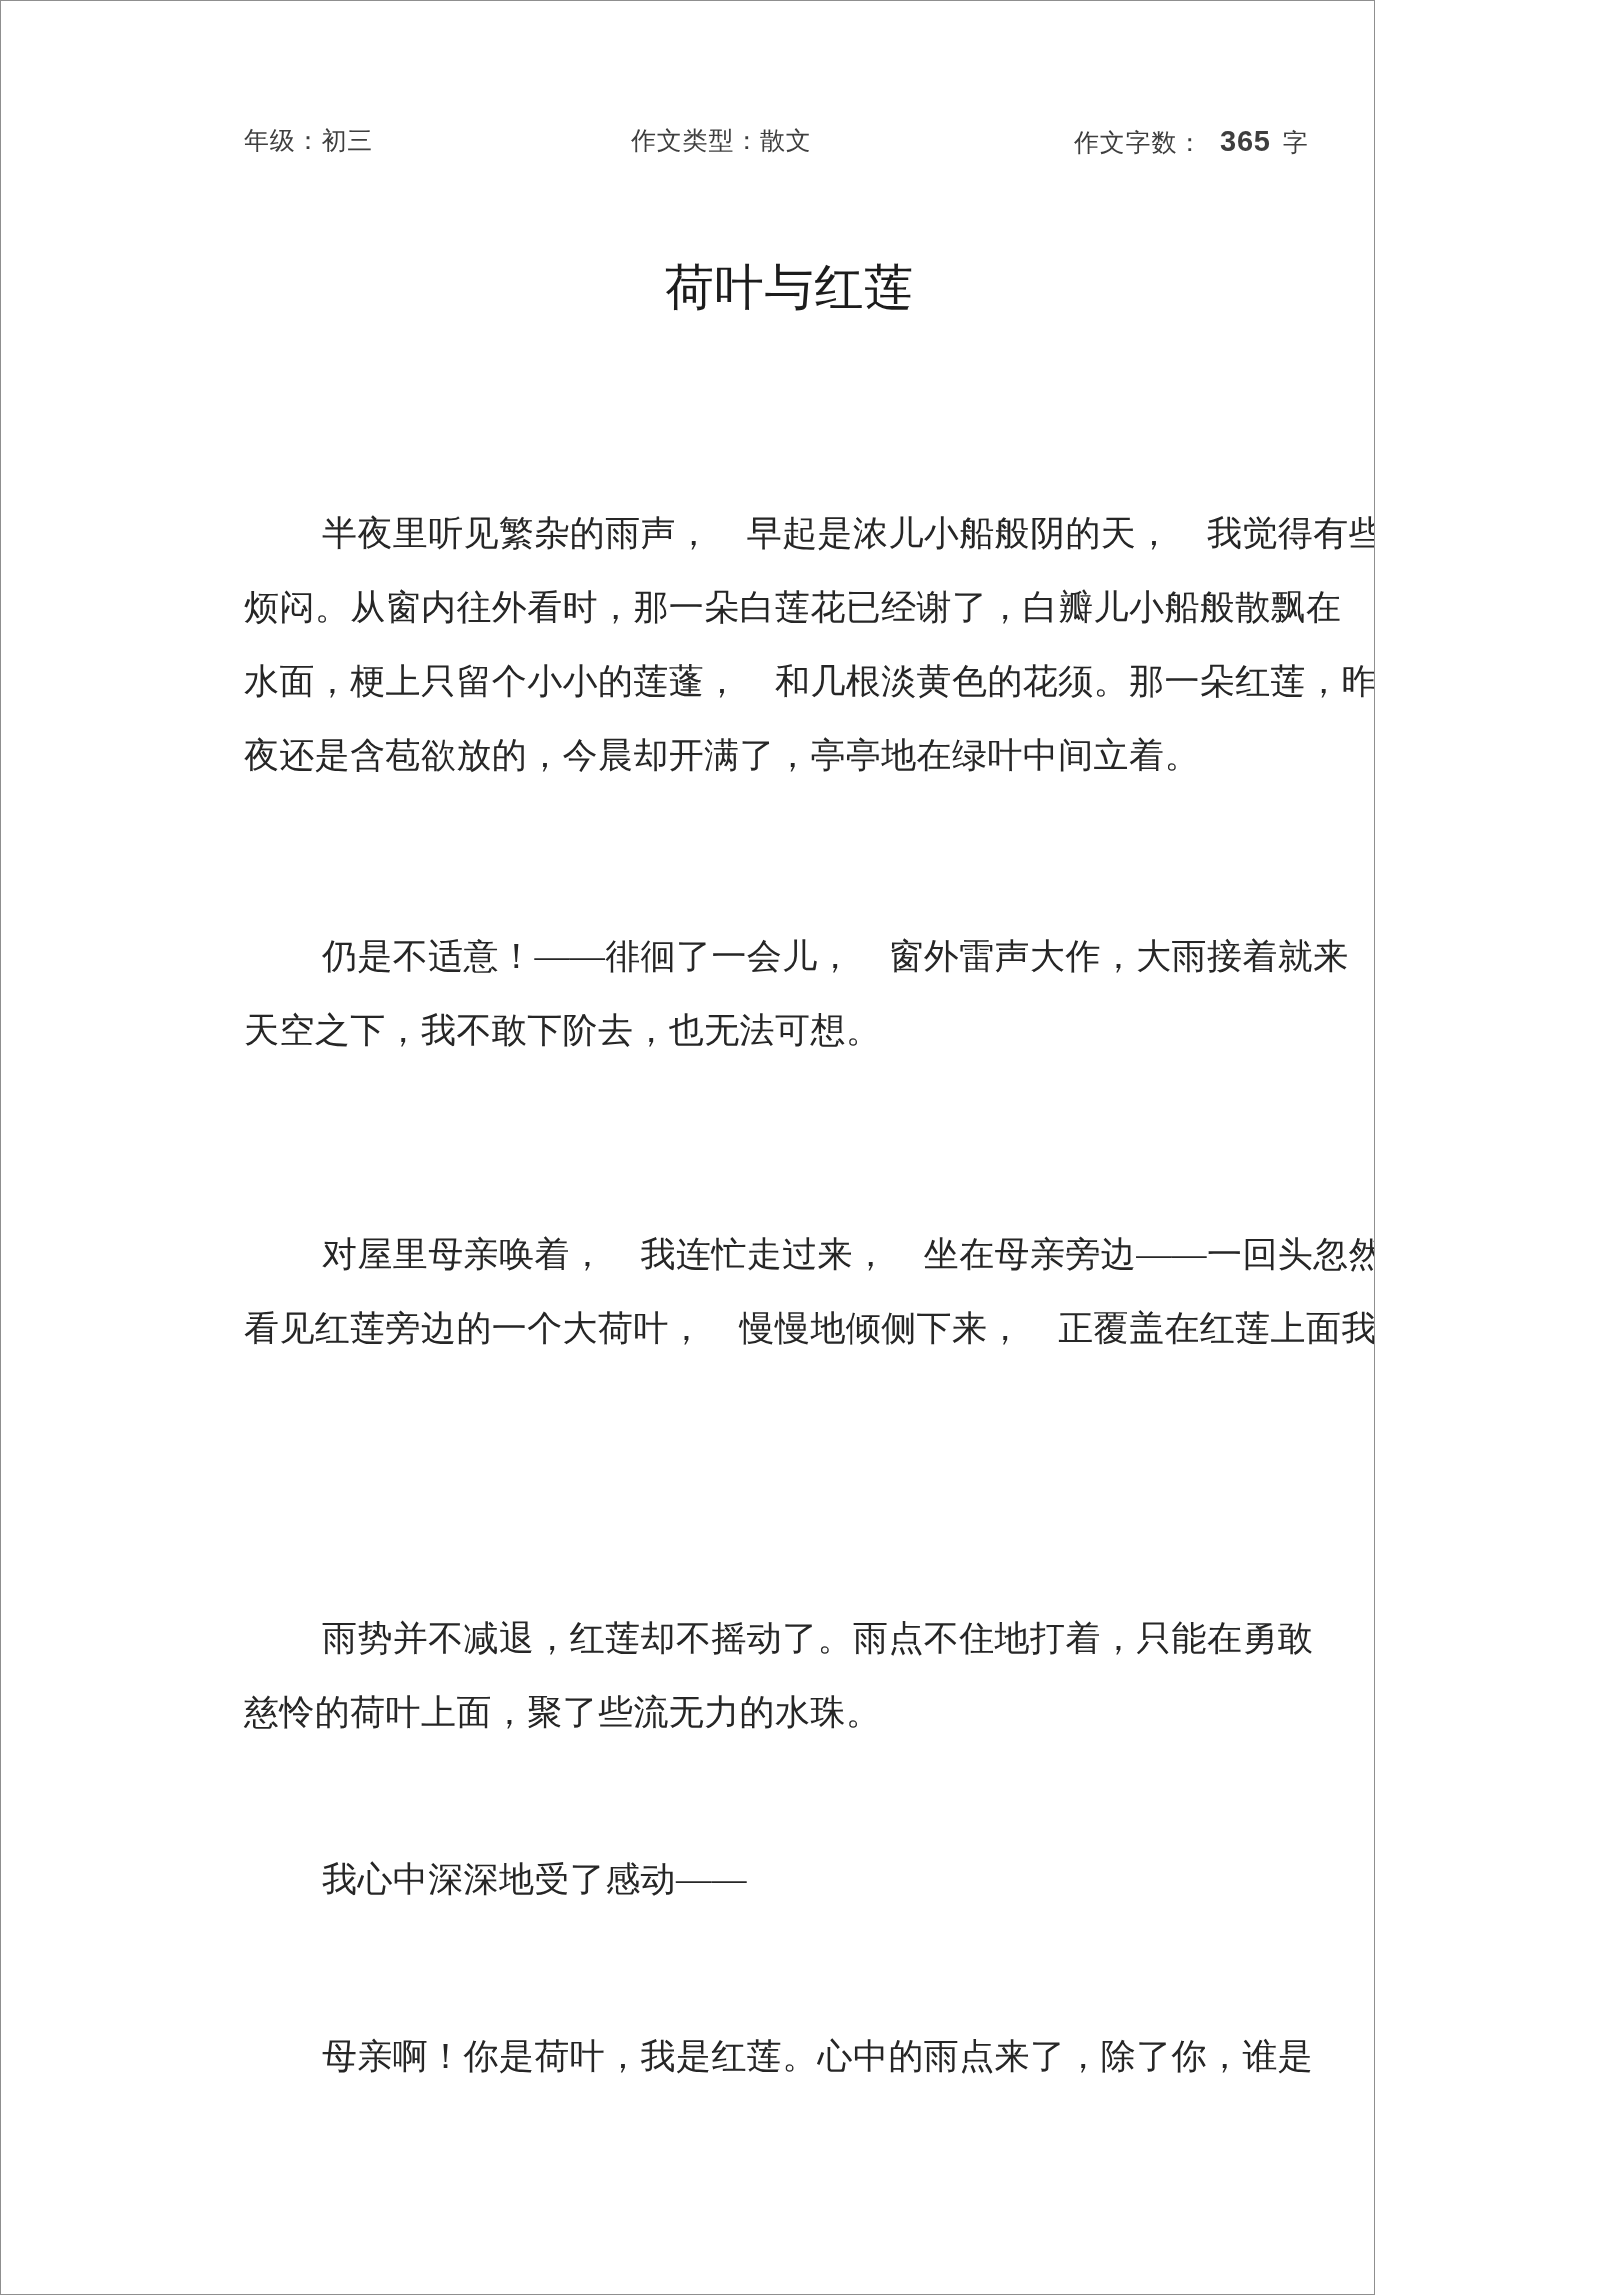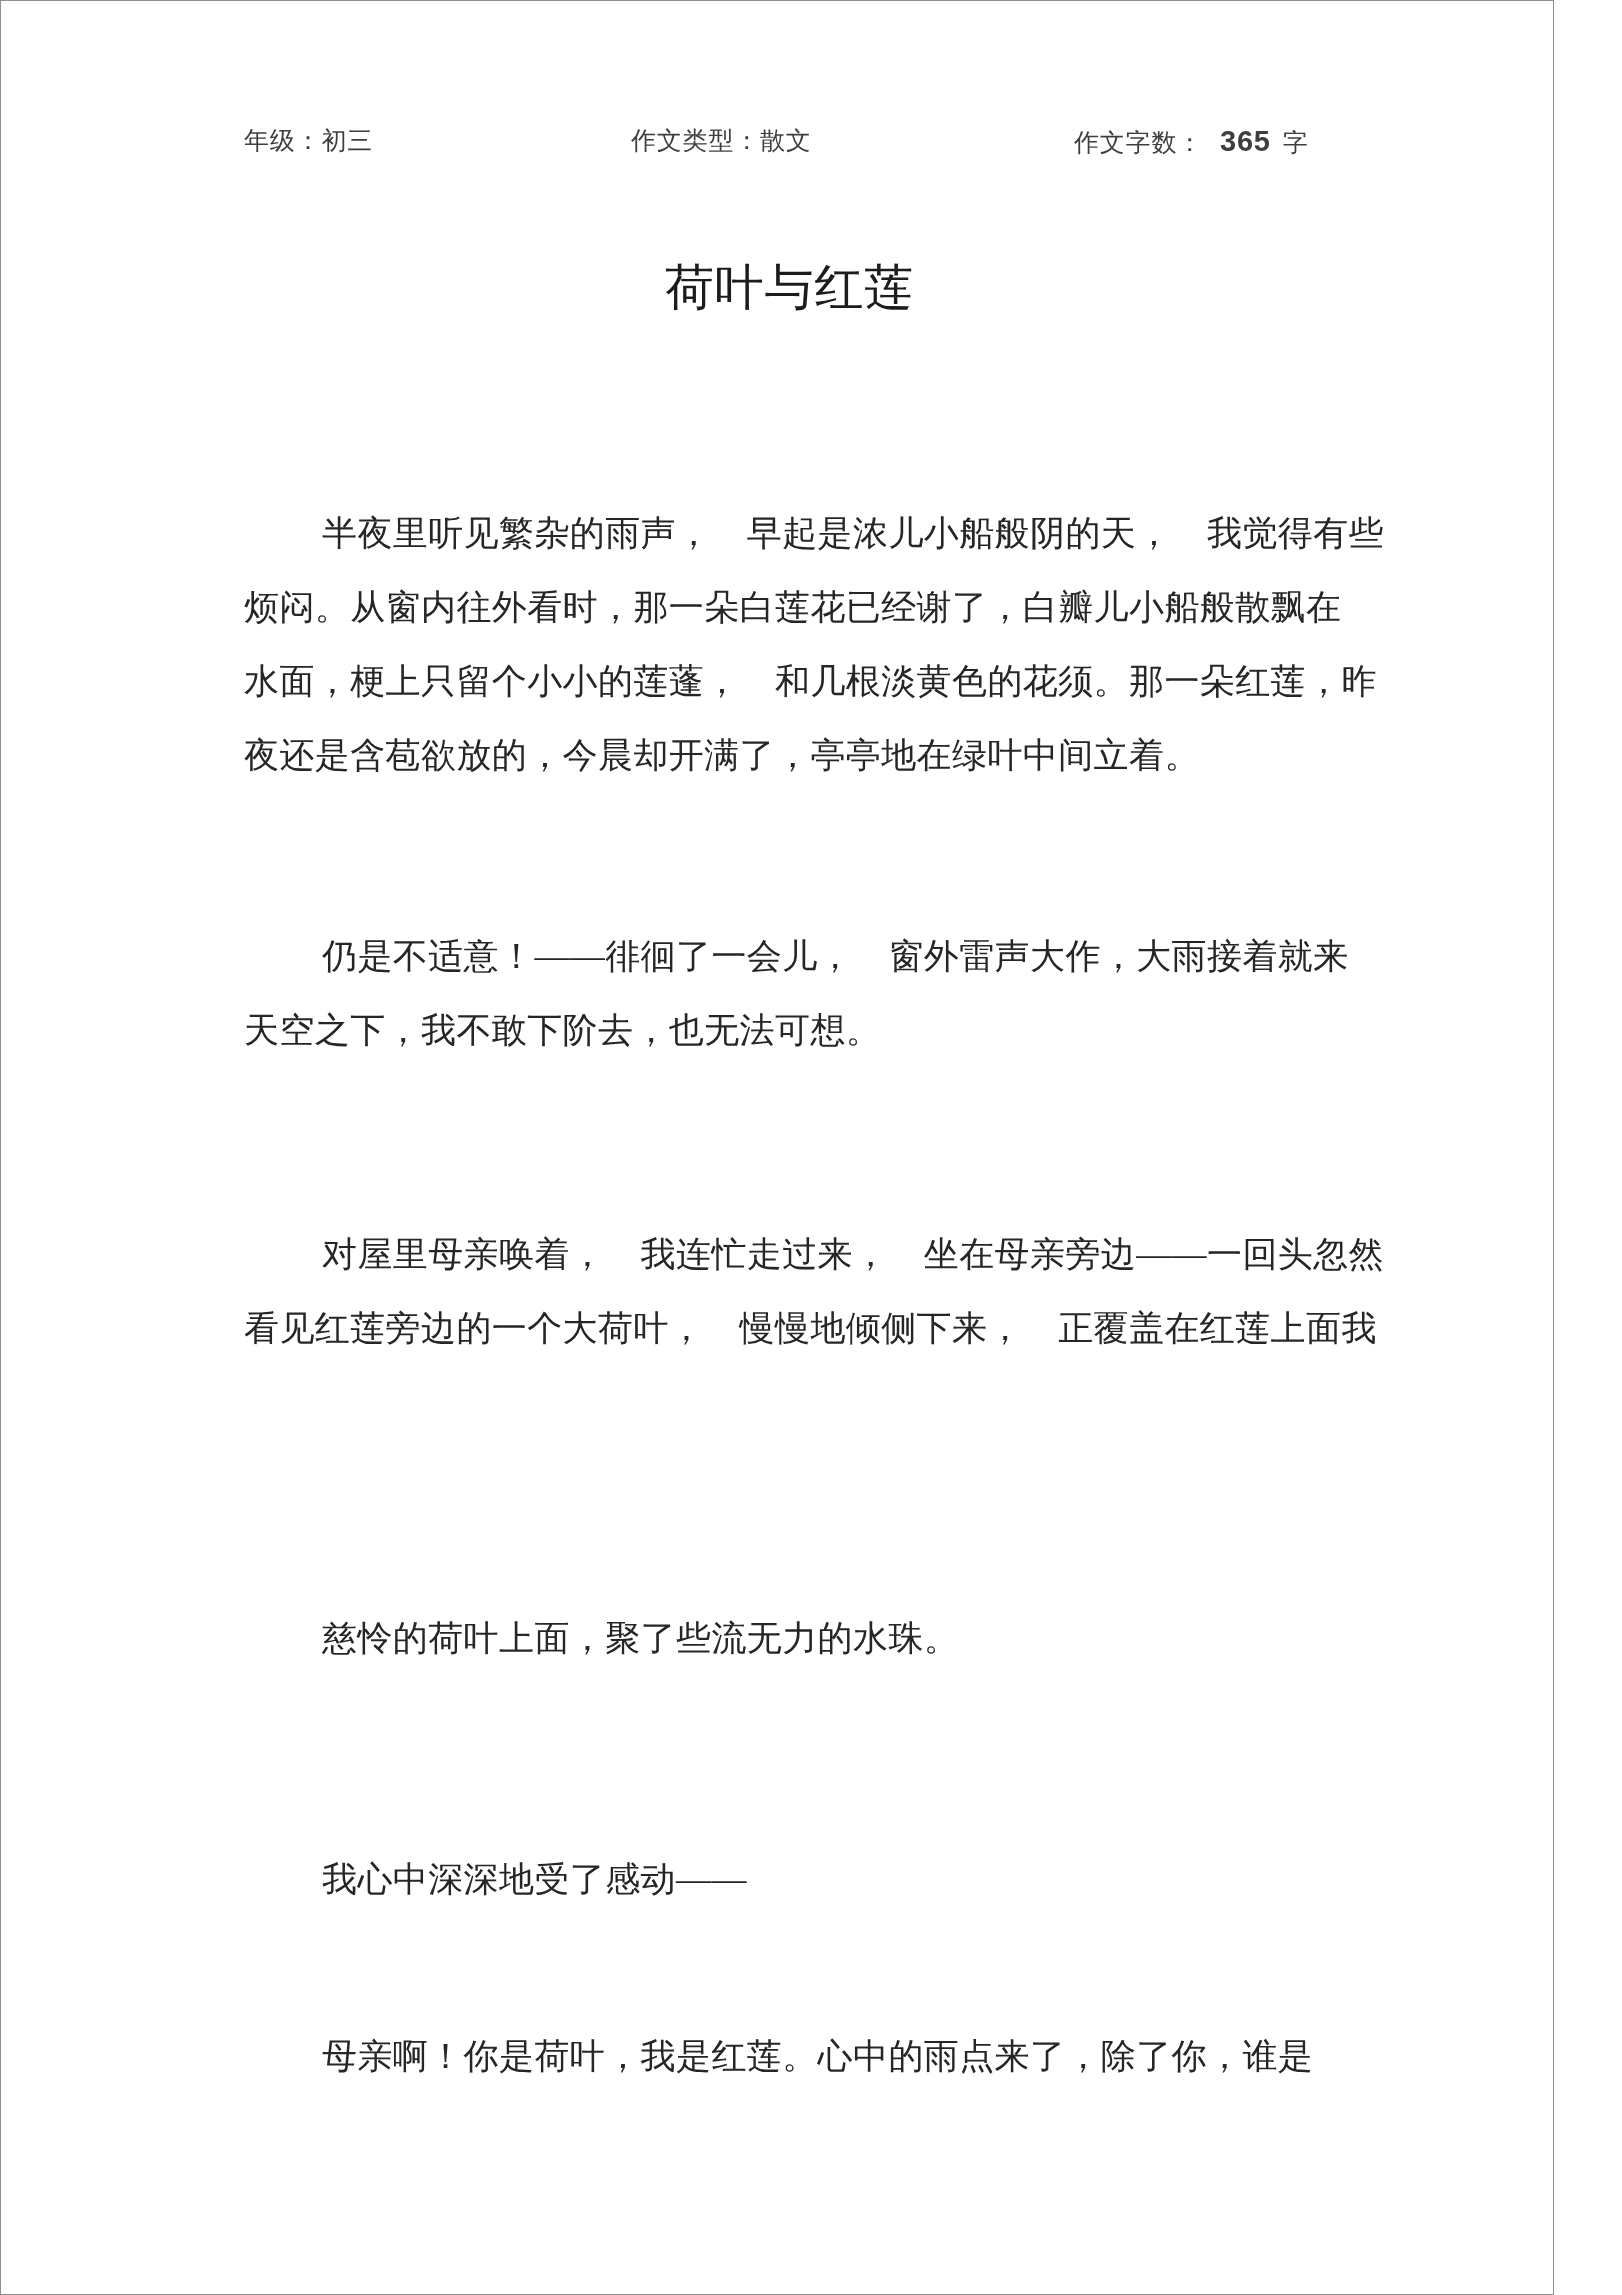--- a/index.html
+++ b/index.html
@@ -2,21 +2,21 @@
 <html style="--page-background: #ffffff; --page-border: #8f8f8f; --body-text: #262626; --meta-text: #3e3e3e; --title-text: #1c1c1c;font-size:13.5px"><head>
 <meta charset="utf-8">
 <style>
   html, body {
     margin: 0;
     padding: 0;
     background: #ffffff;
   }
   .page {
     position: relative;
-    width: 1554px;
+    width: 1375px;
     height: 2295px;
     box-sizing: border-box;
     background: var(--page-background, #ffffff);
     border: 1.7px solid var(--page-border, #8f8f8f);
     overflow: hidden;
     font-family: "Liberation Serif", "DejaVu Serif", serif;
     color: var(--body-text, #262626);
   }
   .meta-item {
     position: absolute;
@@ -96,20 +96,21 @@
     <div class="line">仍是不适意！——徘徊了一会儿，　窗外雷声大作，大雨接着就来</div>
     <div class="line">天空之下，我不敢下阶去，也无法可想。</div>
   </div>
 
   <div class="para para-3">
     <div class="line">对屋里母亲唤着，　我连忙走过来，　坐在母亲旁边——一回头忽然</div>
     <div class="line">看见红莲旁边的一个大荷叶，　慢慢地倾侧下来，　正覆盖在红莲上面我</div>
   </div>
 
   <div class="para para-4">
+    <div class="line">雨势并不减退，红莲却不摇动了。雨点不住地打着，只能在勇敢</div>
     <div class="line">慈怜的荷叶上面，聚了些流无力的水珠。</div>
   </div>
 
   <div class="para para-5">
     <div class="line">我心中深深地受了感动——</div>
   </div>
 
   <div class="para para-6">
     <div class="line">母亲啊！你是荷叶，我是红莲。心中的雨点来了，除了你，谁是</div>
   </div>

